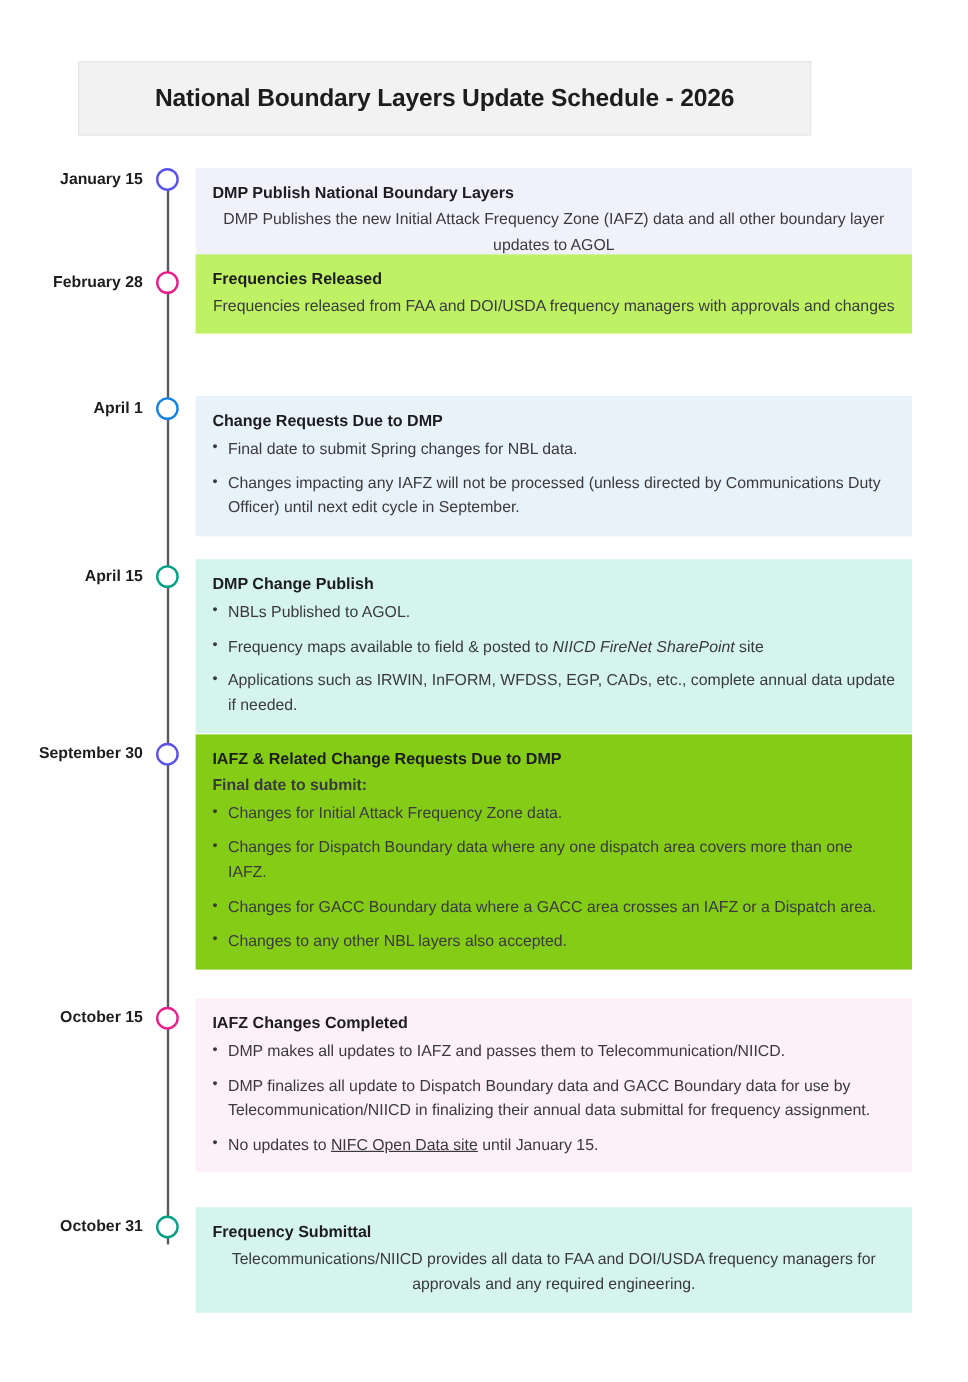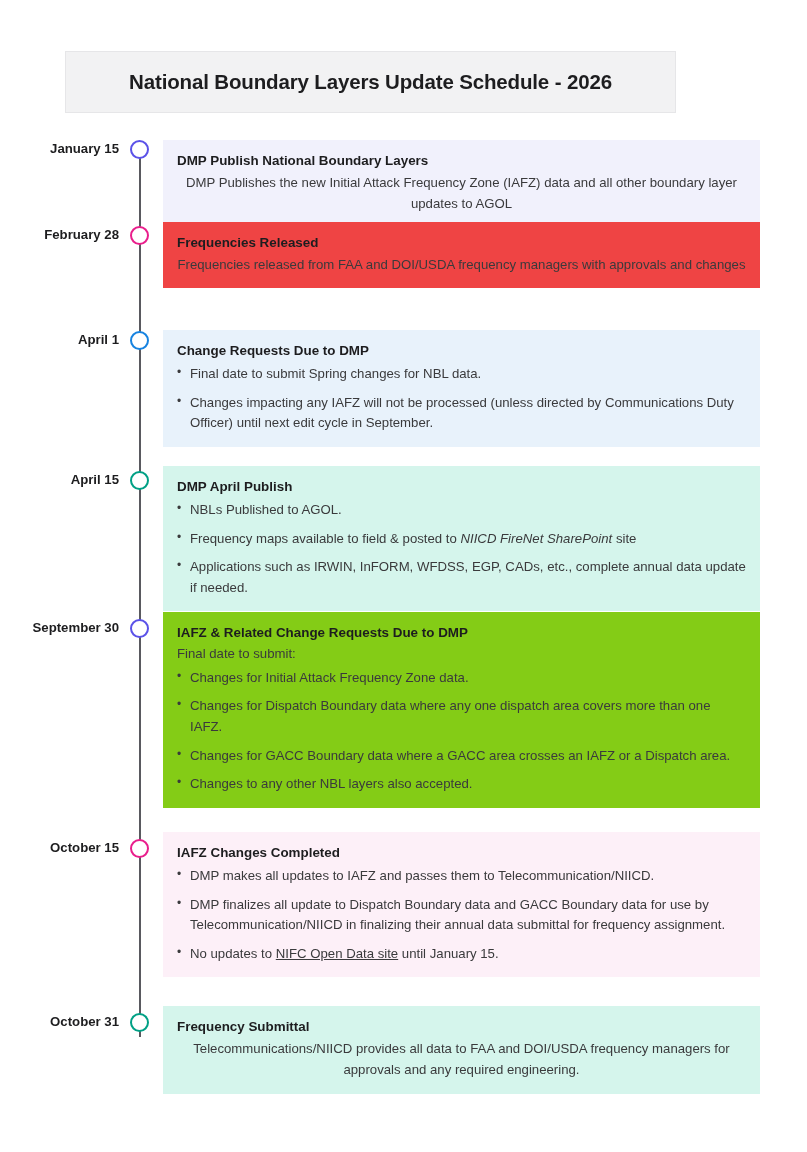--- a/index.html
+++ b/index.html
@@ -95,20 +95,21 @@
     line-height: 1.62;
     color: #3a3a3c;
     margin: 0;
     text-align: center;
   }
   .card-sub {
     font-size: 13.2px;
     line-height: 1.5;
     color: #3a3a3c;
     margin: 0 0 2px 0;
+    font-weight: bold;
   }
   ul.card-list {
     list-style: none;
     margin: 4px 0 0 0;
     padding: 0;
   }
   ul.card-list li {
     position: relative;
     padding-left: 13px;
     margin-bottom: 8px;
@@ -145,41 +146,41 @@
       <div class="date-label" style="top: 141px;">January 15</div>
       <div class="marker" style="top: 140px; border-color: rgb(91, 82, 232);"></div>
       <div class="card" style="top: 140px; background: rgb(241, 241, 252);">
         <div class="card-title">DMP Publish National Boundary Layers</div>
         <p class="card-para">DMP Publishes the new Initial Attack Frequency Zone (IAFZ) data and all other boundary layer updates to AGOL</p>
       </div>
     </div>
     <div class="timeline-row" style="top: 0px;">
       <div class="date-label" style="top: 227px;">February 28</div>
       <div class="marker" style="top: 226px; border-color: rgb(233, 30, 140);"></div>
-      <div class="card" style="top: 222px; background: #ef4444;">
+      <div class="card" style="top: 212px; background: #bef264;">
         <div class="card-title">Frequencies Released</div>
         <p class="card-para">Frequencies released from FAA and DOI/USDA frequency managers with approvals and changes</p>
       </div>
     </div>
     <div class="timeline-row" style="top: 0px;">
       <div class="date-label" style="top: 332px;">April 1</div>
       <div class="marker" style="top: 331px; border-color: rgb(23, 131, 224);"></div>
       <div class="card" style="top: 330px; background: rgb(232, 242, 251);">
         <div class="card-title">Change Requests Due to DMP</div>
         <ul class="card-list">
           <li>Final date to submit Spring changes for NBL data.</li>
           <li>Changes impacting any IAFZ will not be processed (unless directed by Communications Duty Officer) until next edit cycle in September.</li>
         </ul>
       </div>
     </div>
     <div class="timeline-row" style="top: 0px;">
       <div class="date-label" style="top: 472px;">April 15</div>
       <div class="marker" style="top: 471px; border-color: rgb(0, 160, 133);"></div>
       <div class="card" style="top: 466px; background: rgb(213, 245, 236);">
-        <div class="card-title">DMP April Publish</div>
+        <div class="card-title">DMP Change Publish</div>
         <ul class="card-list">
           <li>NBLs Published to AGOL.</li>
           <li>Frequency maps available to field &amp; posted to <span class="italic">NIICD FireNet SharePoint</span> site</li>
           <li>Applications such as IRWIN, InFORM, WFDSS, EGP, CADs, etc., complete annual data update if needed.</li>
         </ul>
       </div>
     </div>
     <div class="timeline-row" style="top: 0px;">
       <div class="date-label" style="top: 620px;">September 30</div>
       <div class="marker" style="top: 619px; border-color: rgb(91, 82, 232);"></div>

